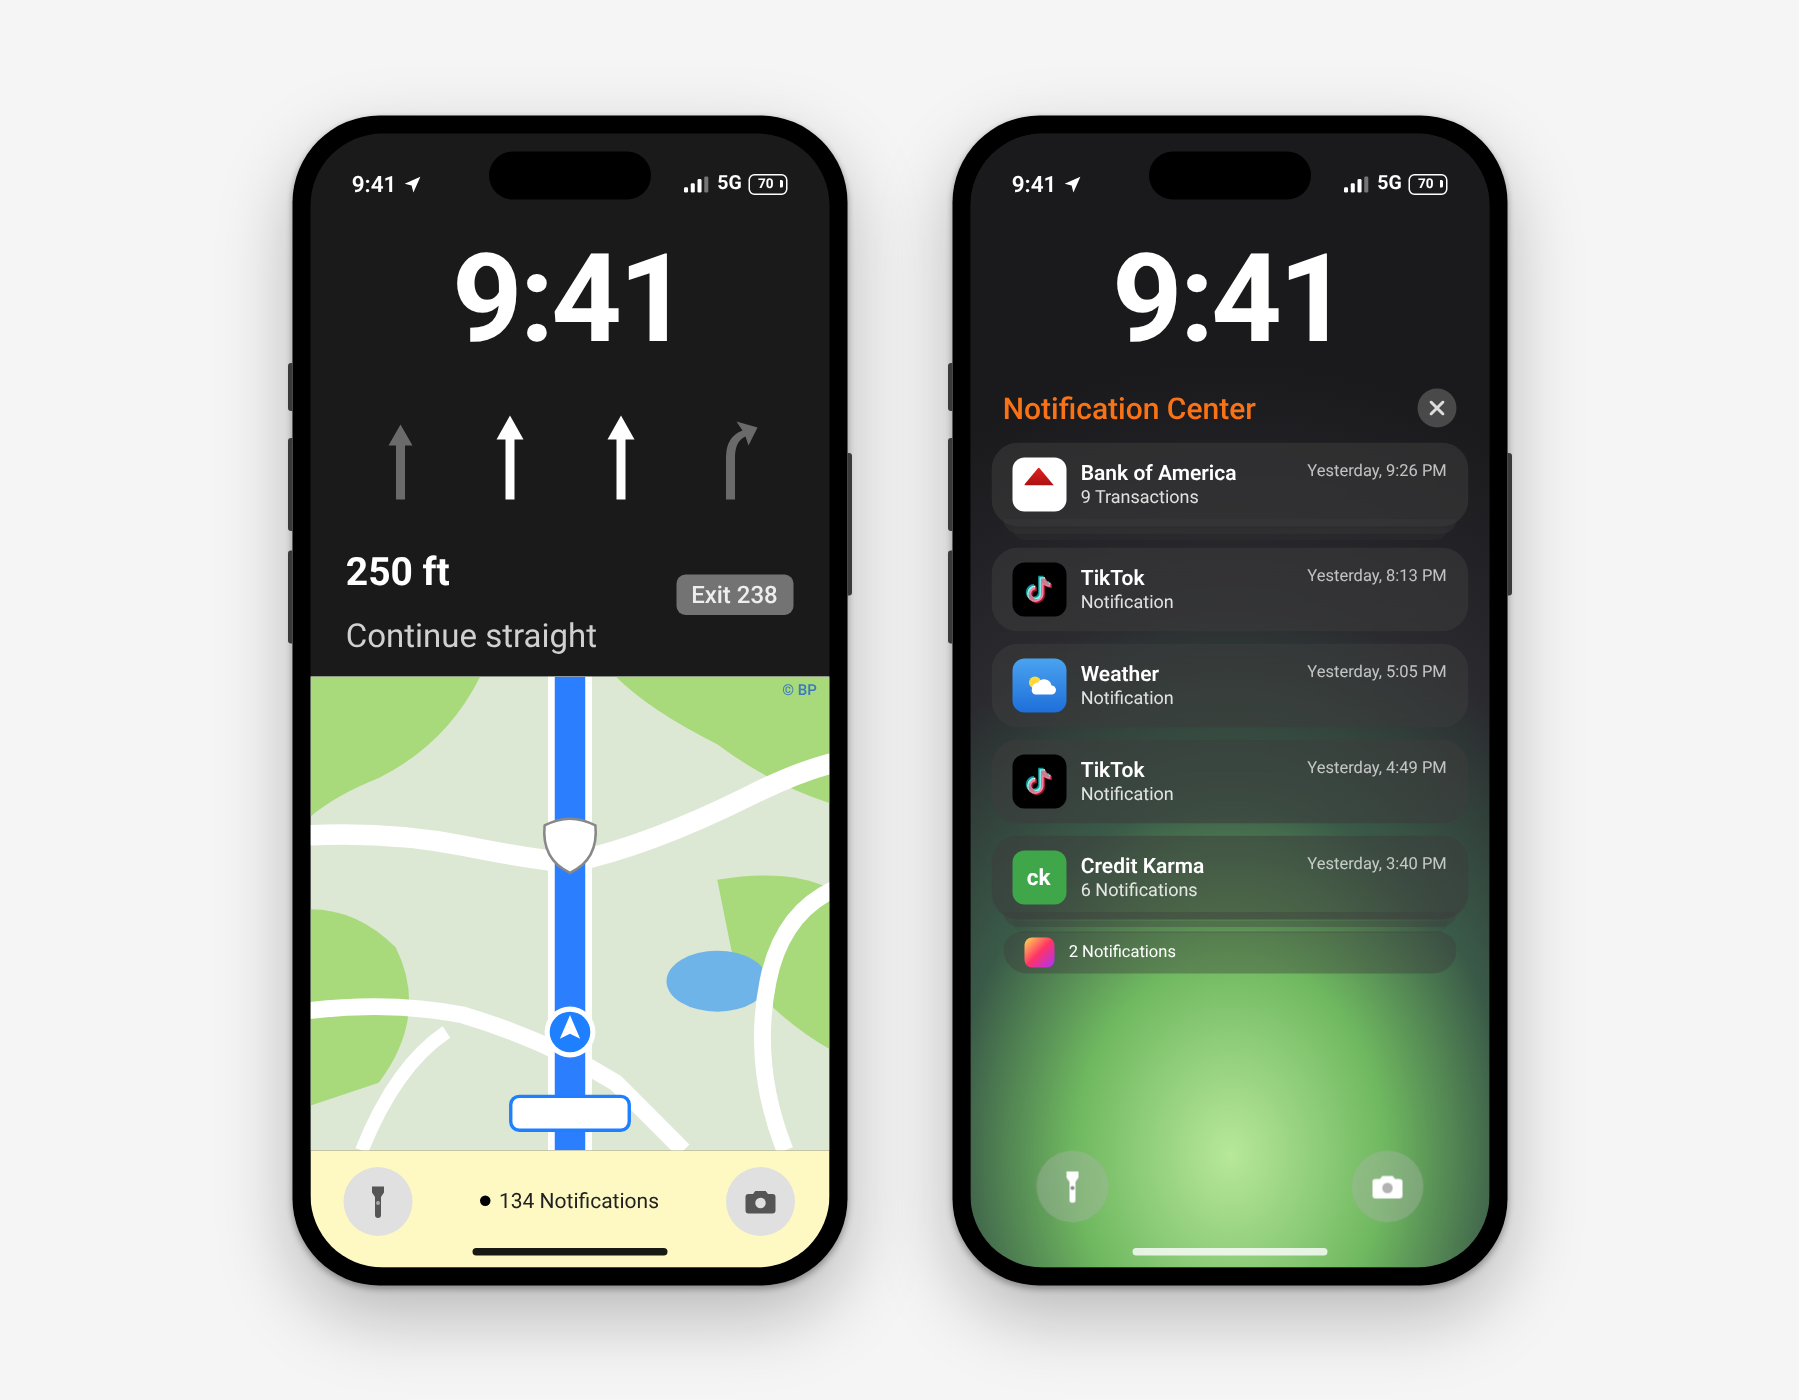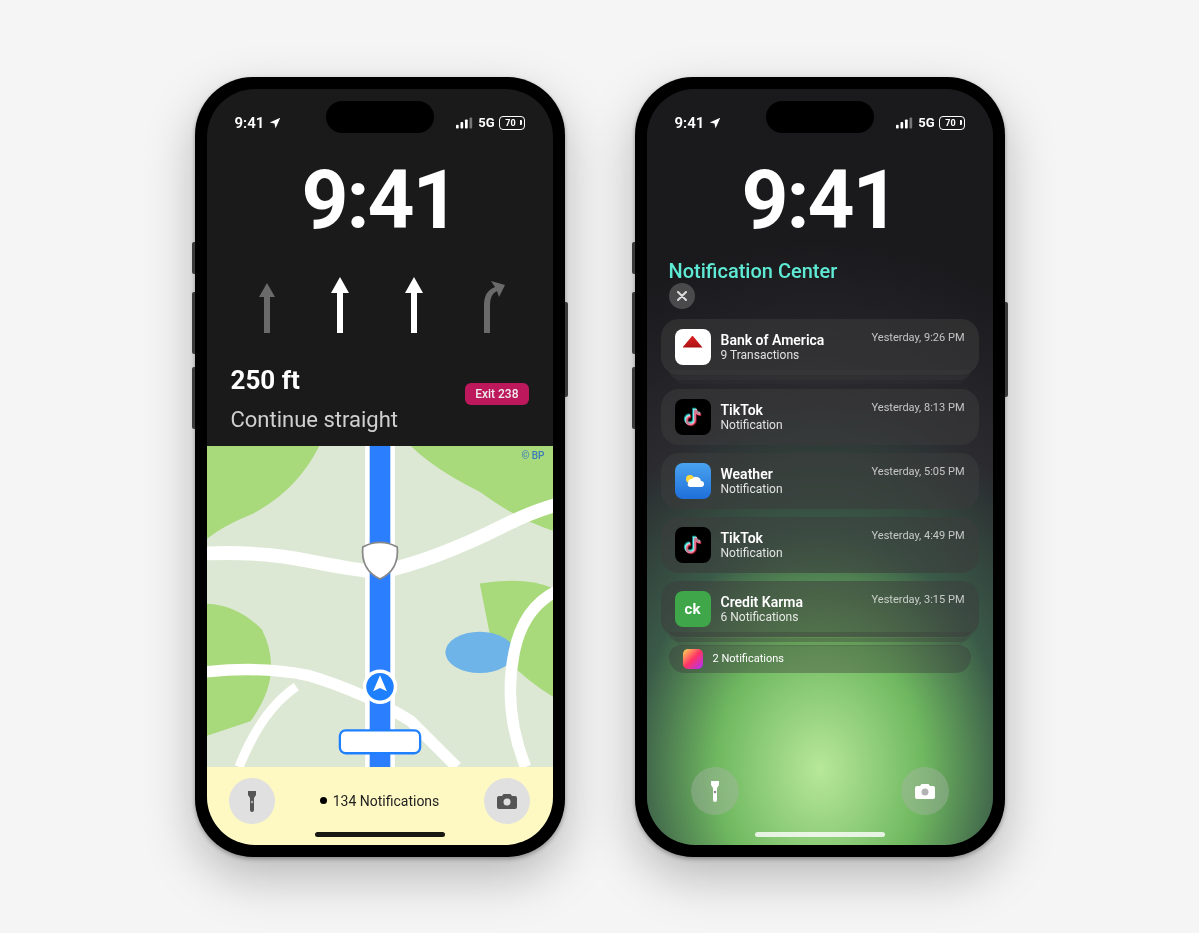--- a/index.html
+++ b/index.html
@@ -69,21 +69,21 @@
   
   .nav-panel {
     margin: 26px 0 0;
     padding: 0 24px 14px;
     color: #fff;
   }
   .lane-arrows { display:flex; justify-content:space-around; align-items:flex-end; height:70px; margin-bottom:18px;}
   .arrow svg { display:block; }
   .nav-line1 { display:flex; justify-content:space-between; align-items:center;}
   .nav-distance { font-size: 26px; font-weight: 700; }
-  .exit-badge { background:#be185d; color:#eee; padding:4px 10px; border-radius:6px; font-size:12px; font-weight:500;margin-top:28px;}
+  .exit-badge { background:#737373; color:#eee; padding:4px 10px; border-radius:6px; font-size:16px; font-weight:500;margin-top:28px;}
   .nav-instruction { font-size: 22px; font-weight: 400; color:#d0d0d0; margin-top:2px;}
   .map-area {
     position: relative;
     flex: 1;
     background: #e8f0e0;
     overflow:hidden;
   }
   .map-attrib { position:absolute; top:4px; right:8px; font-size:10px; color:#3a7abd; font-weight:500;}
   .bottom-bar {
     height: 78px;
@@ -104,24 +104,23 @@
     width:130px; height:5px; background:#000; border-radius:3px; opacity:0.9;
   }
   .home-indicator.light { background:#fff; opacity:0.8;}
   .screen-col { display:flex; flex-direction:column; height:100%;}
   
   .screen2-bg {
     position:absolute; inset:0;
     background: radial-gradient(ellipse 120% 70% at 50% 90%, #b8e89a 0%, #6fb860 25%, #3a5a48 45%, #2a2a2f 70%, #1a1a1d 100%);
   }
   .nc-header {
-    display:flex; justify-content:space-between; align-items:flex-start;
+    display:flex; justify-content:space-between; align-items:center;
     padding: 18px 22px 10px;
-    color:#5eead4;
-    flex-direction:column;
+    color:#f97316;
   }
   .nc-title { font-size:20px; font-weight:500;}
   .nc-close { width:26px;height:26px;border-radius:50%;background:rgba(120,120,120,0.5);display:flex;align-items:center;justify-content:center;font-size:13px;color:#ddd;}
   .notif-list { padding: 0 14px; display:flex; flex-direction:column; gap:8px;}
   .notif-card {
     background: rgba(60,60,60,0.55);
     backdrop-filter: blur(10px);
     border-radius: 18px;
     padding: 10px 14px;
     display:flex; align-items:center; gap:10px;
@@ -365,21 +364,21 @@
             <div class="notif-time">Yesterday, 4:49 PM</div>
           </div>
           <div class="notif-card stacked" style="margin-bottom: 6px;">
             <div class="app-icon" style="background:#3fa64a;color:#fff">
               <span style="color:#fff;font-size:15px;font-weight:700">ck</span>
             </div>
             <div class="notif-body">
               <div class="notif-title">Credit Karma</div>
               <div class="notif-sub">6 Notifications</div>
             </div>
-            <div class="notif-time">Yesterday, 3:15 PM</div>
+            <div class="notif-time">Yesterday, 3:40 PM</div>
           </div>
         </div>
       <div style="padding:0 22px;">
         <div class="partial-card">
           <div class="partial-icon"></div>
           <span>2 Notifications</span>
         </div>
       </div>
       <div class="bottom-actions">
         <div class="glass-btn">

